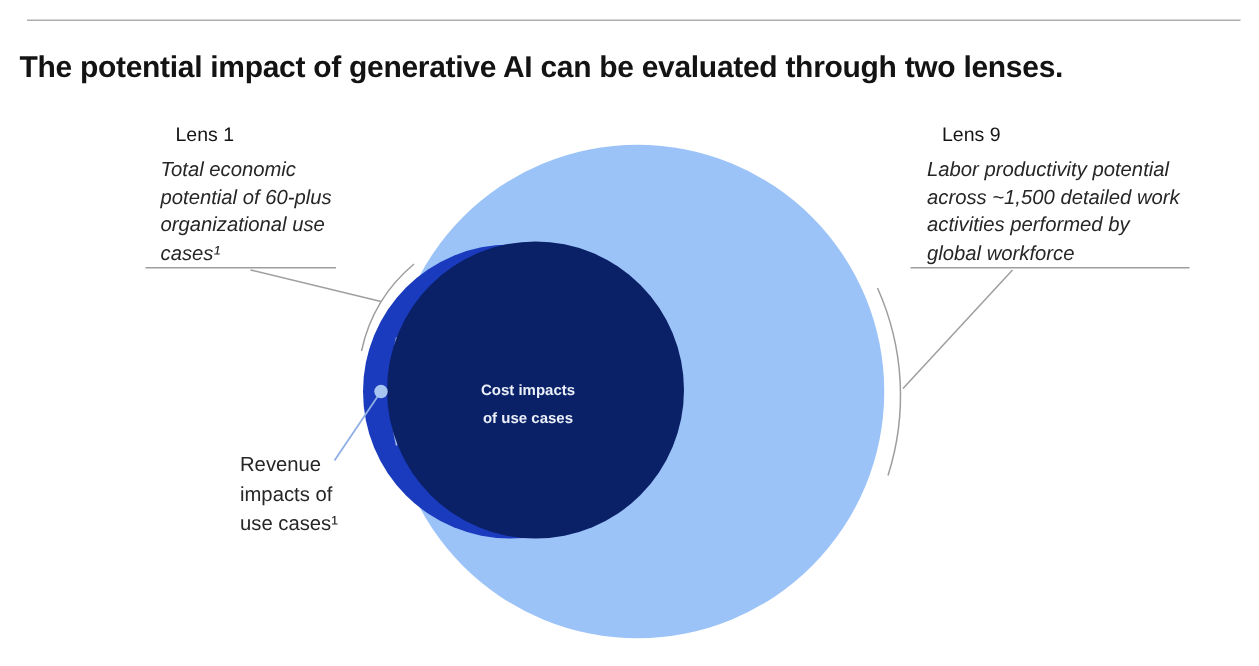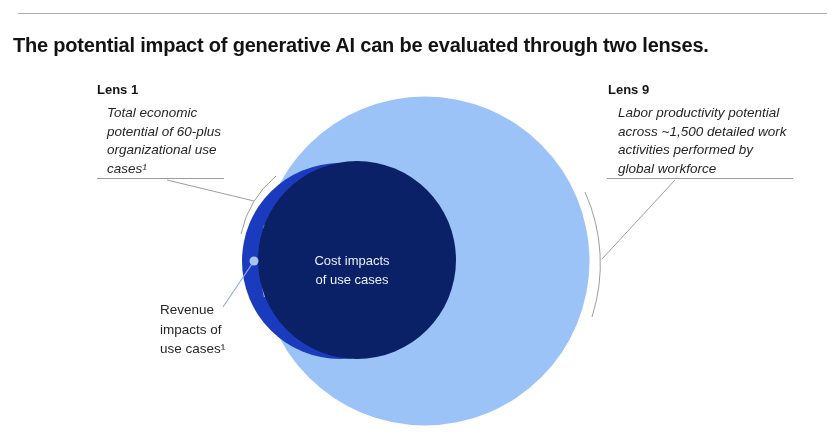--- a/index.html
+++ b/index.html
@@ -43,23 +43,24 @@
     height: 444px;
   }
   .lens-block {
     position: absolute;
     width: 210px;
   }
   .lens1-block { left: 97px; top: 82px; }
   .lens2-block { left: 608px; top: 82px; }
   .lens-heading {
     font-size: 13px;
-    font-weight: bold;
+    font-weight: normal;
     color: #141414;
     margin-bottom: 7px;
+    margin-left: 20px;
   }
   .lens-desc {
     font-size: 13.5px;
     font-style: italic;
     color: #262626;
     line-height: 18.5px;
     white-space: pre-line;
     margin-left: 10px;
   }
   .lens-underline {
@@ -78,24 +79,25 @@
     color: #262626;
     line-height: 19.5px;
     white-space: pre-line;
   }
   .cost-label {
     position: absolute;
     left: 282px;
     top: 251px;
     width: 140px;
     text-align: center;
-    font-size: 13px;
+    font-size: 10px;
     color: #EAEFF8;
     line-height: 19px;
     white-space: pre-line;
+    font-weight: bold;
   }
 </style>
 </head>
 <body>
 
 <div class="stage">
 
   <div class="top-rule"></div>
 
   <div class="title">The potential impact of generative AI can be evaluated through two lenses.</div>

